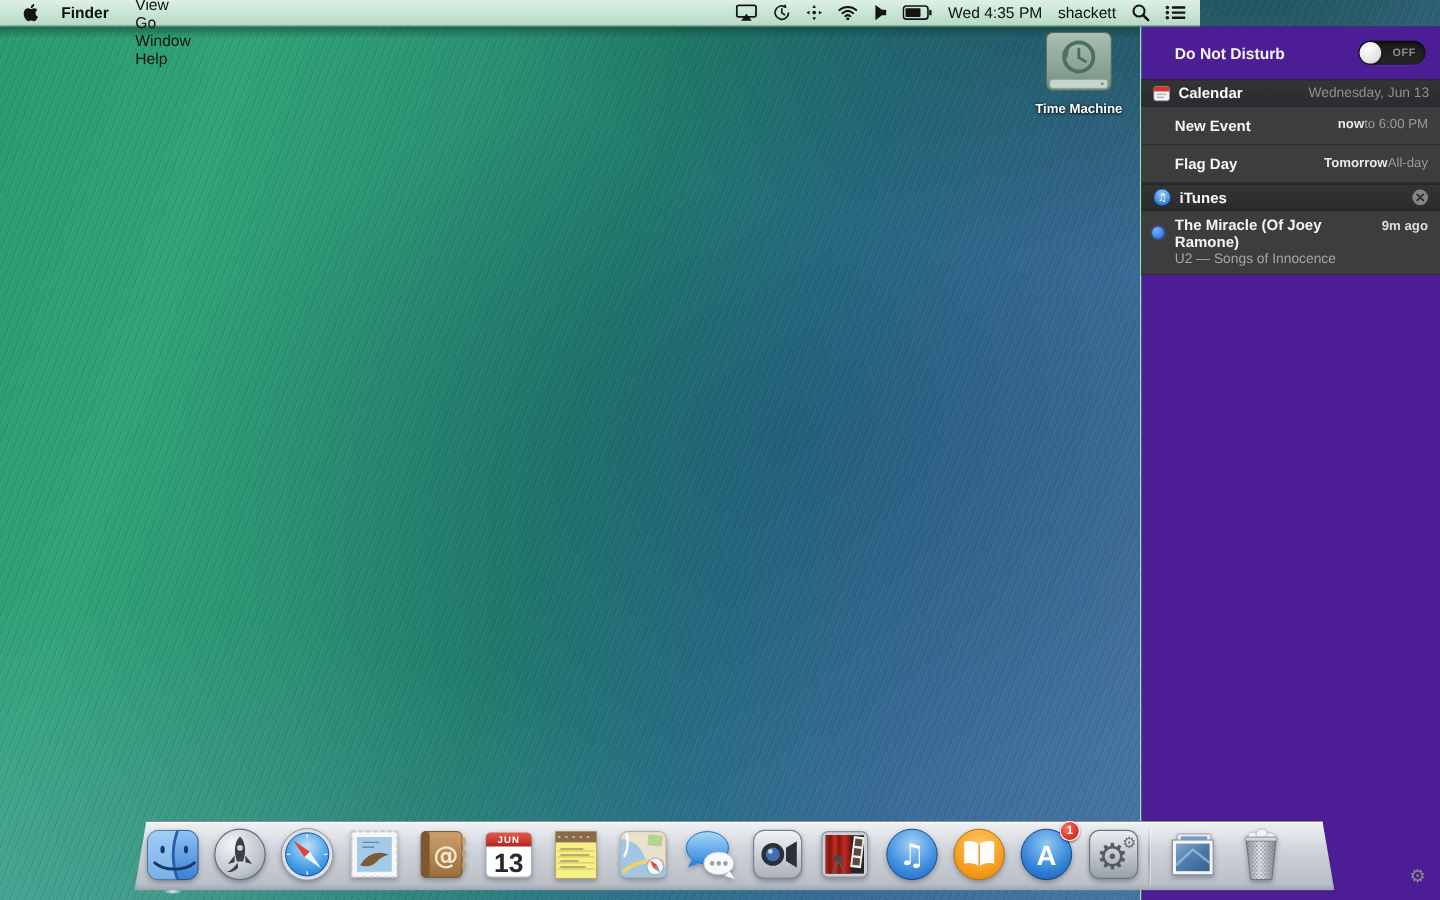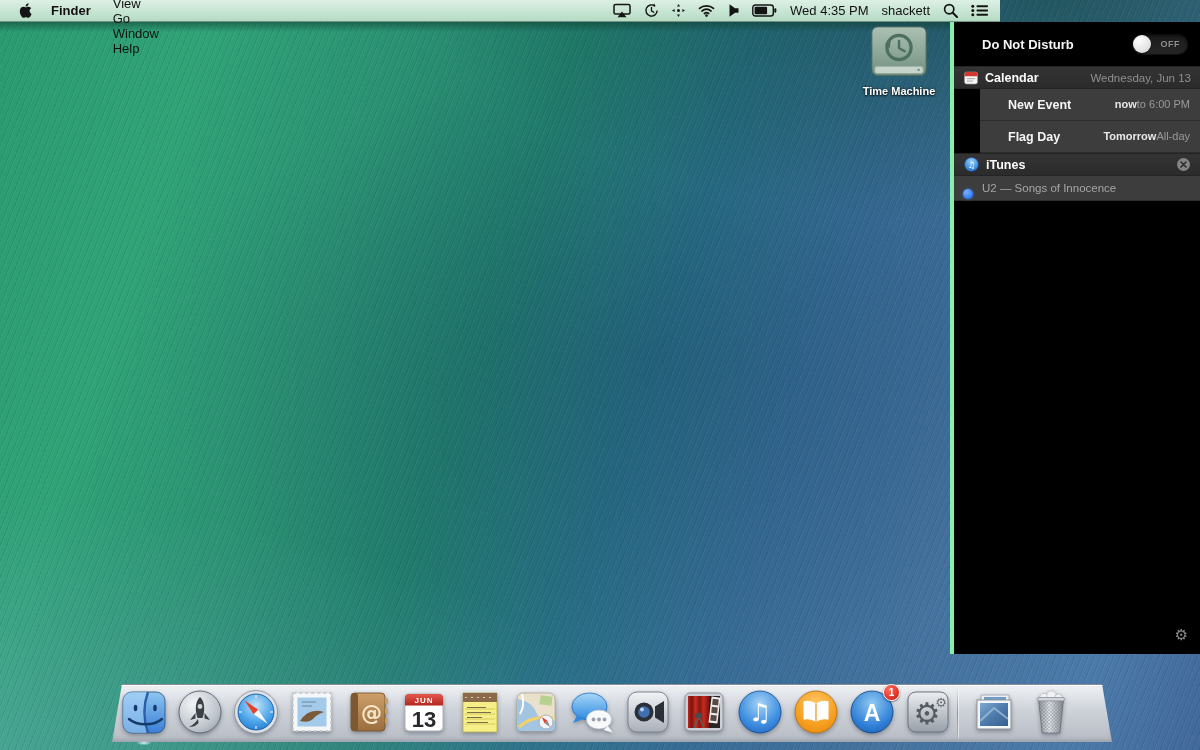--- a/index.html
+++ b/index.html
@@ -38,41 +38,41 @@
   .mb-clock { font-weight:400; }
   .mb-user {}
 
   
   .tm-icon { position:absolute; left:855px; top:26px; width:88px; z-index:1; text-align:center; }
   .tm-icon svg { width:70px; height:56px; display:block; margin:0 auto; }
   .tm-label { margin-top:3px; font-size:11px; font-weight:bold; color:#fff;
     text-shadow:0 1px 2px rgba(0,0,0,.85), 0 0 3px rgba(0,0,0,.6); }
 
   
-  .nc-panel { position:absolute; left:950px; top:22px; width:250px; height:632px; z-index:2;
-    background:#000000; border-left:4px solid #86efac;
+  .nc-panel { position:absolute; left:950px; top:22px; width:250px; height:728px; z-index:2;
+    background:#4c1d95; border-left:1px solid #86efac;
     box-shadow:inset 1px 0 0 rgba(255,255,255,.05);
     color:#f2f2f2; }
   .nc-dnd { height:44px; display:flex; align-items:center; padding:0 12px 0 28px; }
   .nc-dnd-label { font-size:13px; font-weight:bold; color:#f5f5f5; }
   .nc-toggle { margin-left:auto; position:relative; width:56px; height:20px; border-radius:10px;
     background:linear-gradient(#191919,#272727);
     box-shadow:inset 0 1px 3px rgba(0,0,0,.8), 0 1px 0 rgba(255,255,255,.07); cursor:default; }
   .nc-knob { position:absolute; left:1px; top:1px; width:18px; height:18px; border-radius:50%;
     background:radial-gradient(circle at 35% 30%, #ffffff, #d2d2d2);
     box-shadow:0 1px 2px rgba(0,0,0,.6); }
   .nc-state { position:absolute; right:8px; top:50%; transform:translateY(-50%);
     font-size:9px; font-weight:bold; letter-spacing:.5px; color:#8f8f8f; }
   .nc-header { height:23px; display:flex; align-items:center; padding:0 9px 0 10px;
     background:linear-gradient(#343434,#2b2b2b);
     border-top:1px solid #242424; border-bottom:1px solid #242424; }
   .nc-app { margin-left:7px; font-size:12.5px; font-weight:bold; color:#fbfbfb; }
   .nc-hright { margin-left:auto; font-size:11.5px; color:#8f8f8f; }
   .nc-event { height:32px; display:flex; align-items:center; padding:0 10px 0 28px;
-    background:#3d3d3d; border-bottom:1px solid #2d2d2d;margin-left:26px; }
+    background:#3d3d3d; border-bottom:1px solid #2d2d2d; }
   .nc-ev-title { font-size:12.5px; font-weight:bold; color:#f5f5f5; }
   .nc-ev-right { margin-left:auto; text-align:right; line-height:1.25; display:flex; flex-direction:row; }
   .nc-ev-right .rt { font-size:11px; font-weight:bold; color:#e8e8e8; }
   .nc-ev-right .rb { font-size:11px; color:#9a9a9a; }
   .nc-close { margin-left:auto; width:15px; height:15px; border:none; background:transparent; padding:0; cursor:default; }
   .nc-notif { position:relative; background:#3d3d3d; border-bottom:1px solid #2d2d2d;
     padding:5px 10px 6px 28px; }
   .nc-dot { position:absolute; left:9px; top:13px; width:10px; height:10px; border-radius:50%;
     background:radial-gradient(circle at 35% 30%, #7db2ff, #2e7cf7 70%);
     box-shadow:0 0 3px rgba(60,140,255,.8); }
@@ -183,20 +183,24 @@
       <button class="nc-close">
         <svg width="15" height="15" viewBox="0 0 15 15">
           <circle cx="7.5" cy="7.5" r="6.5" fill="#858585"></circle>
           <path d="M5 5 L10 10 M10 5 L5 10" stroke="#2d2d2d" stroke-width="1.6" stroke-linecap="round"></path>
         </svg>
       </button>
     </div>
 
     <div class="nc-notif">
       <span class="nc-dot"></span>
+      <div class="nc-nline">
+        <span class="nc-ntitle">The Miracle (Of Joey Ramone)</span>
+        <span class="nc-ntime">9m ago</span>
+      </div>
       <div class="nc-nsub">U2 — Songs of Innocence</div>
     </div>
 
     <button class="nc-gear">⚙</button>
   </div>
 
   <div class="dock">
     <div class="dock-shelf"></div>
     <div class="dock-sep"></div>
     <div class="dock-items" id="dock-apps">

